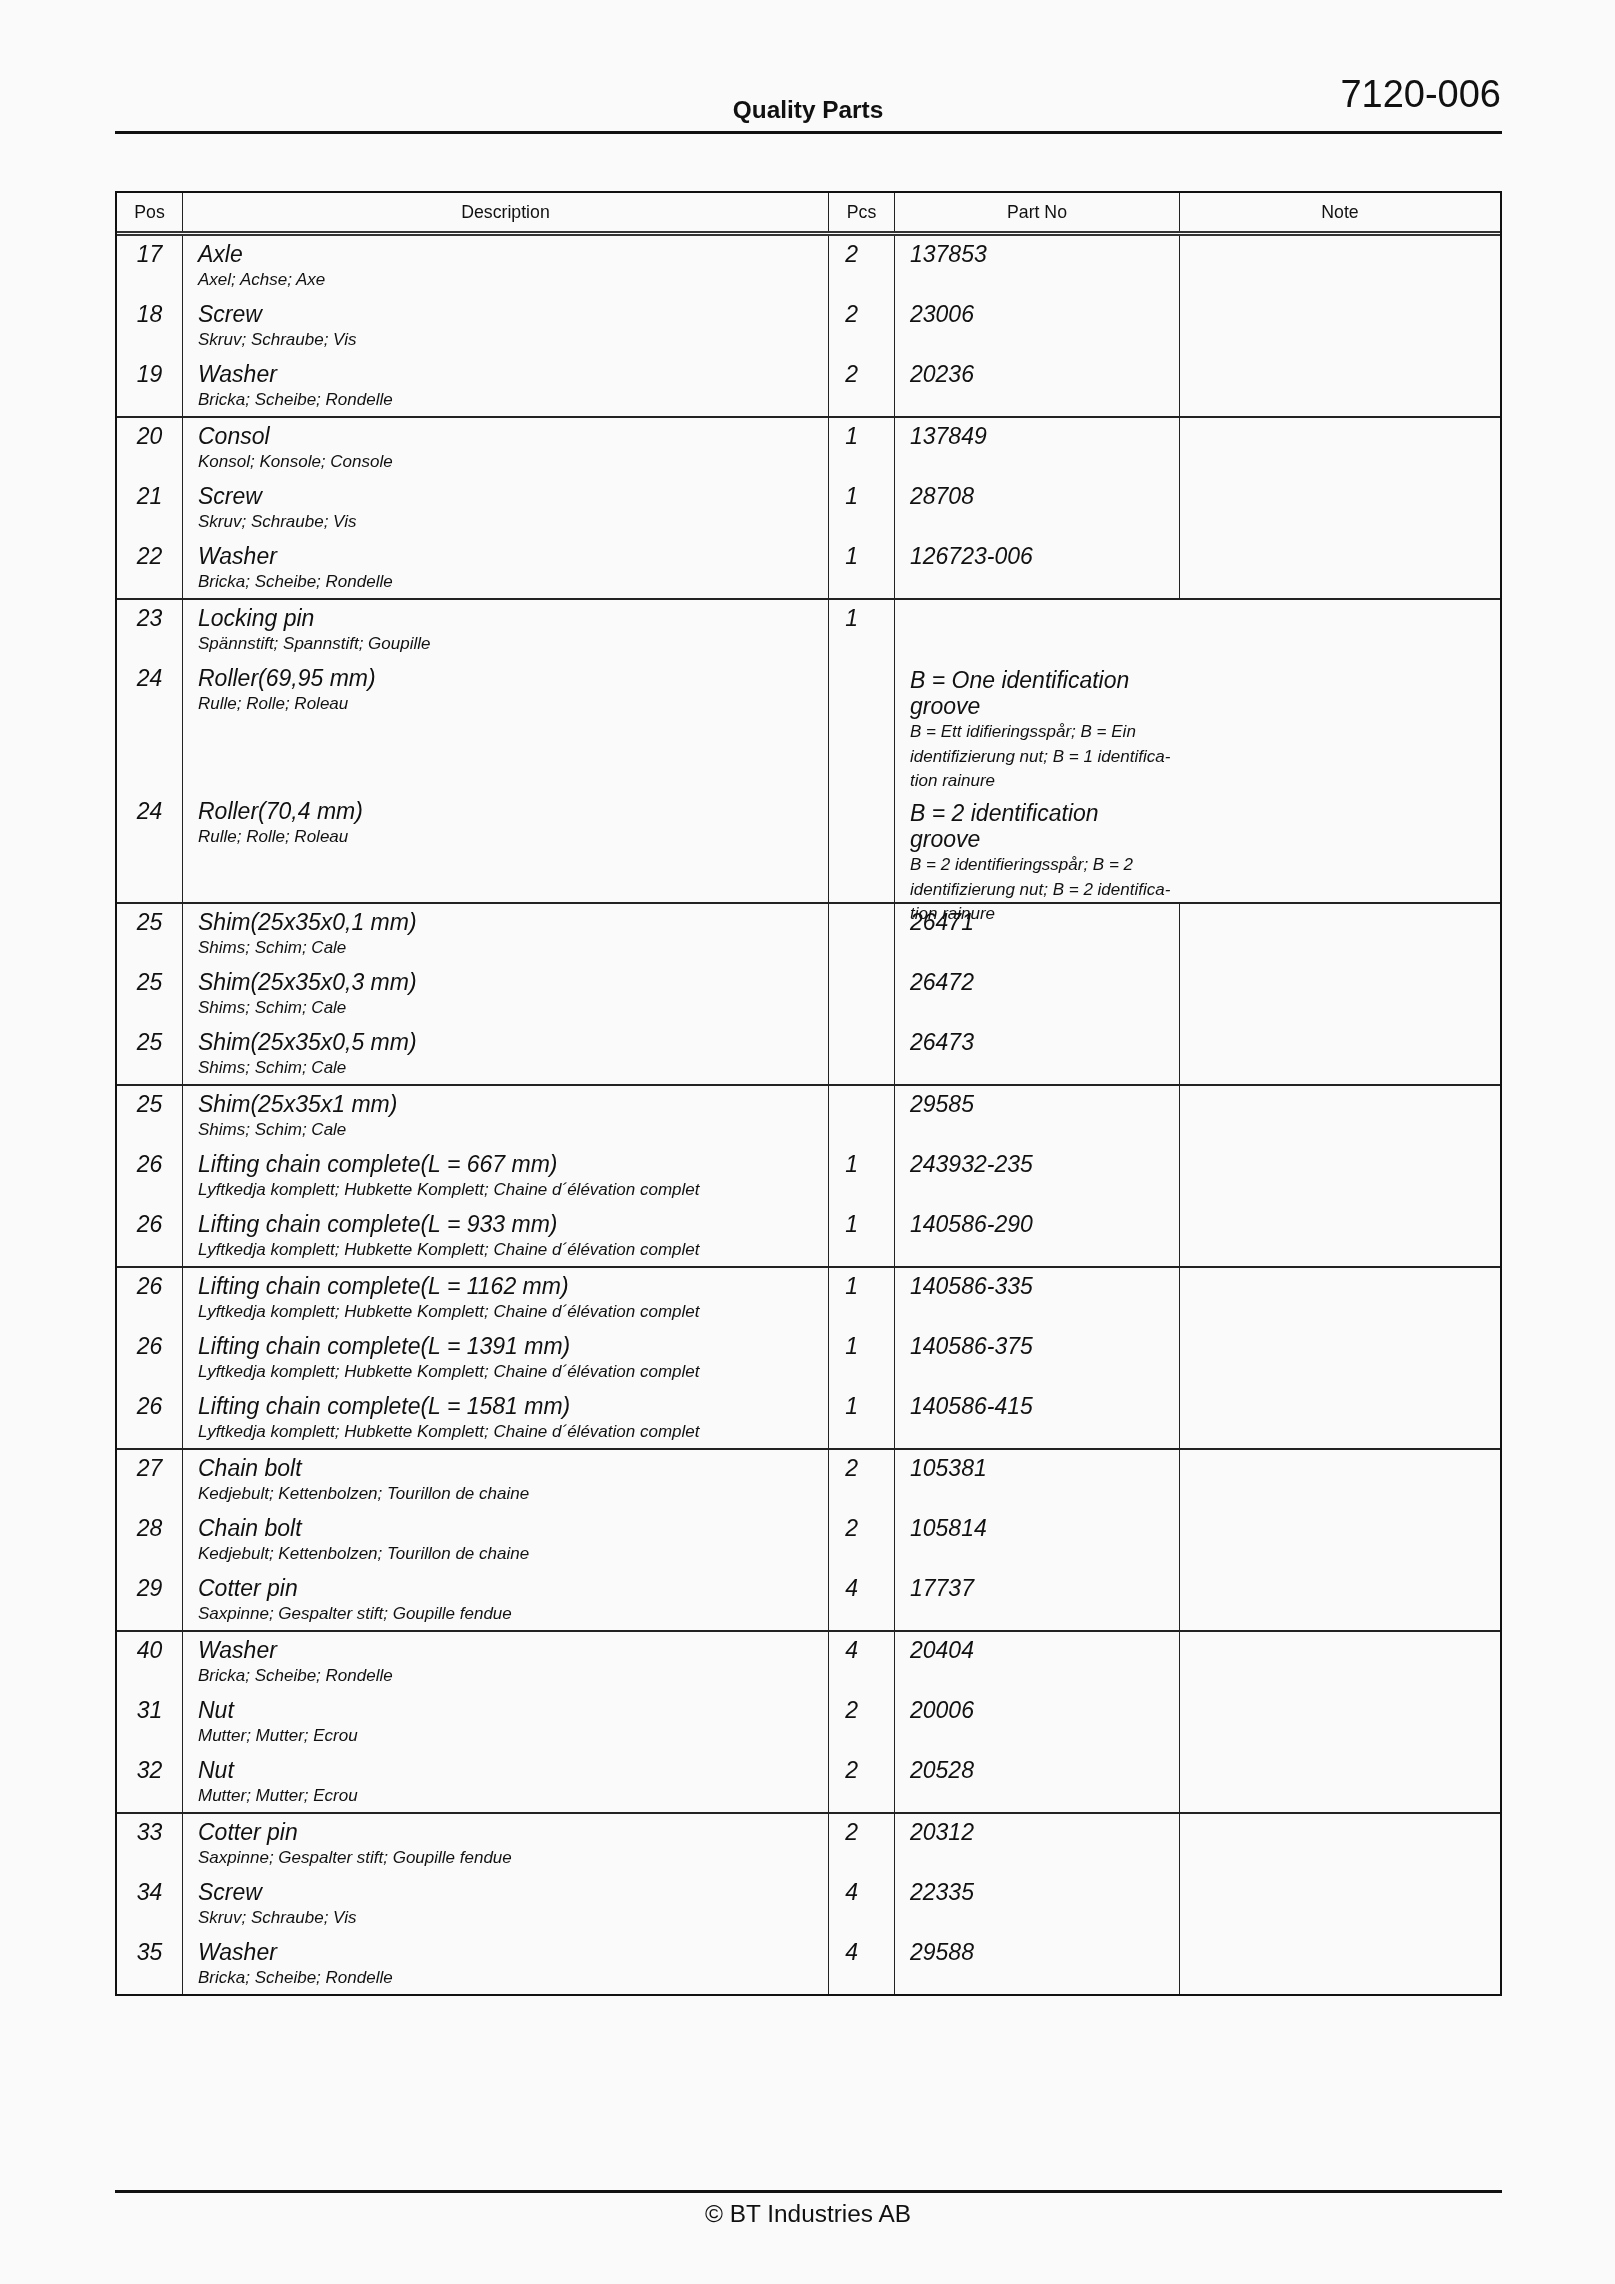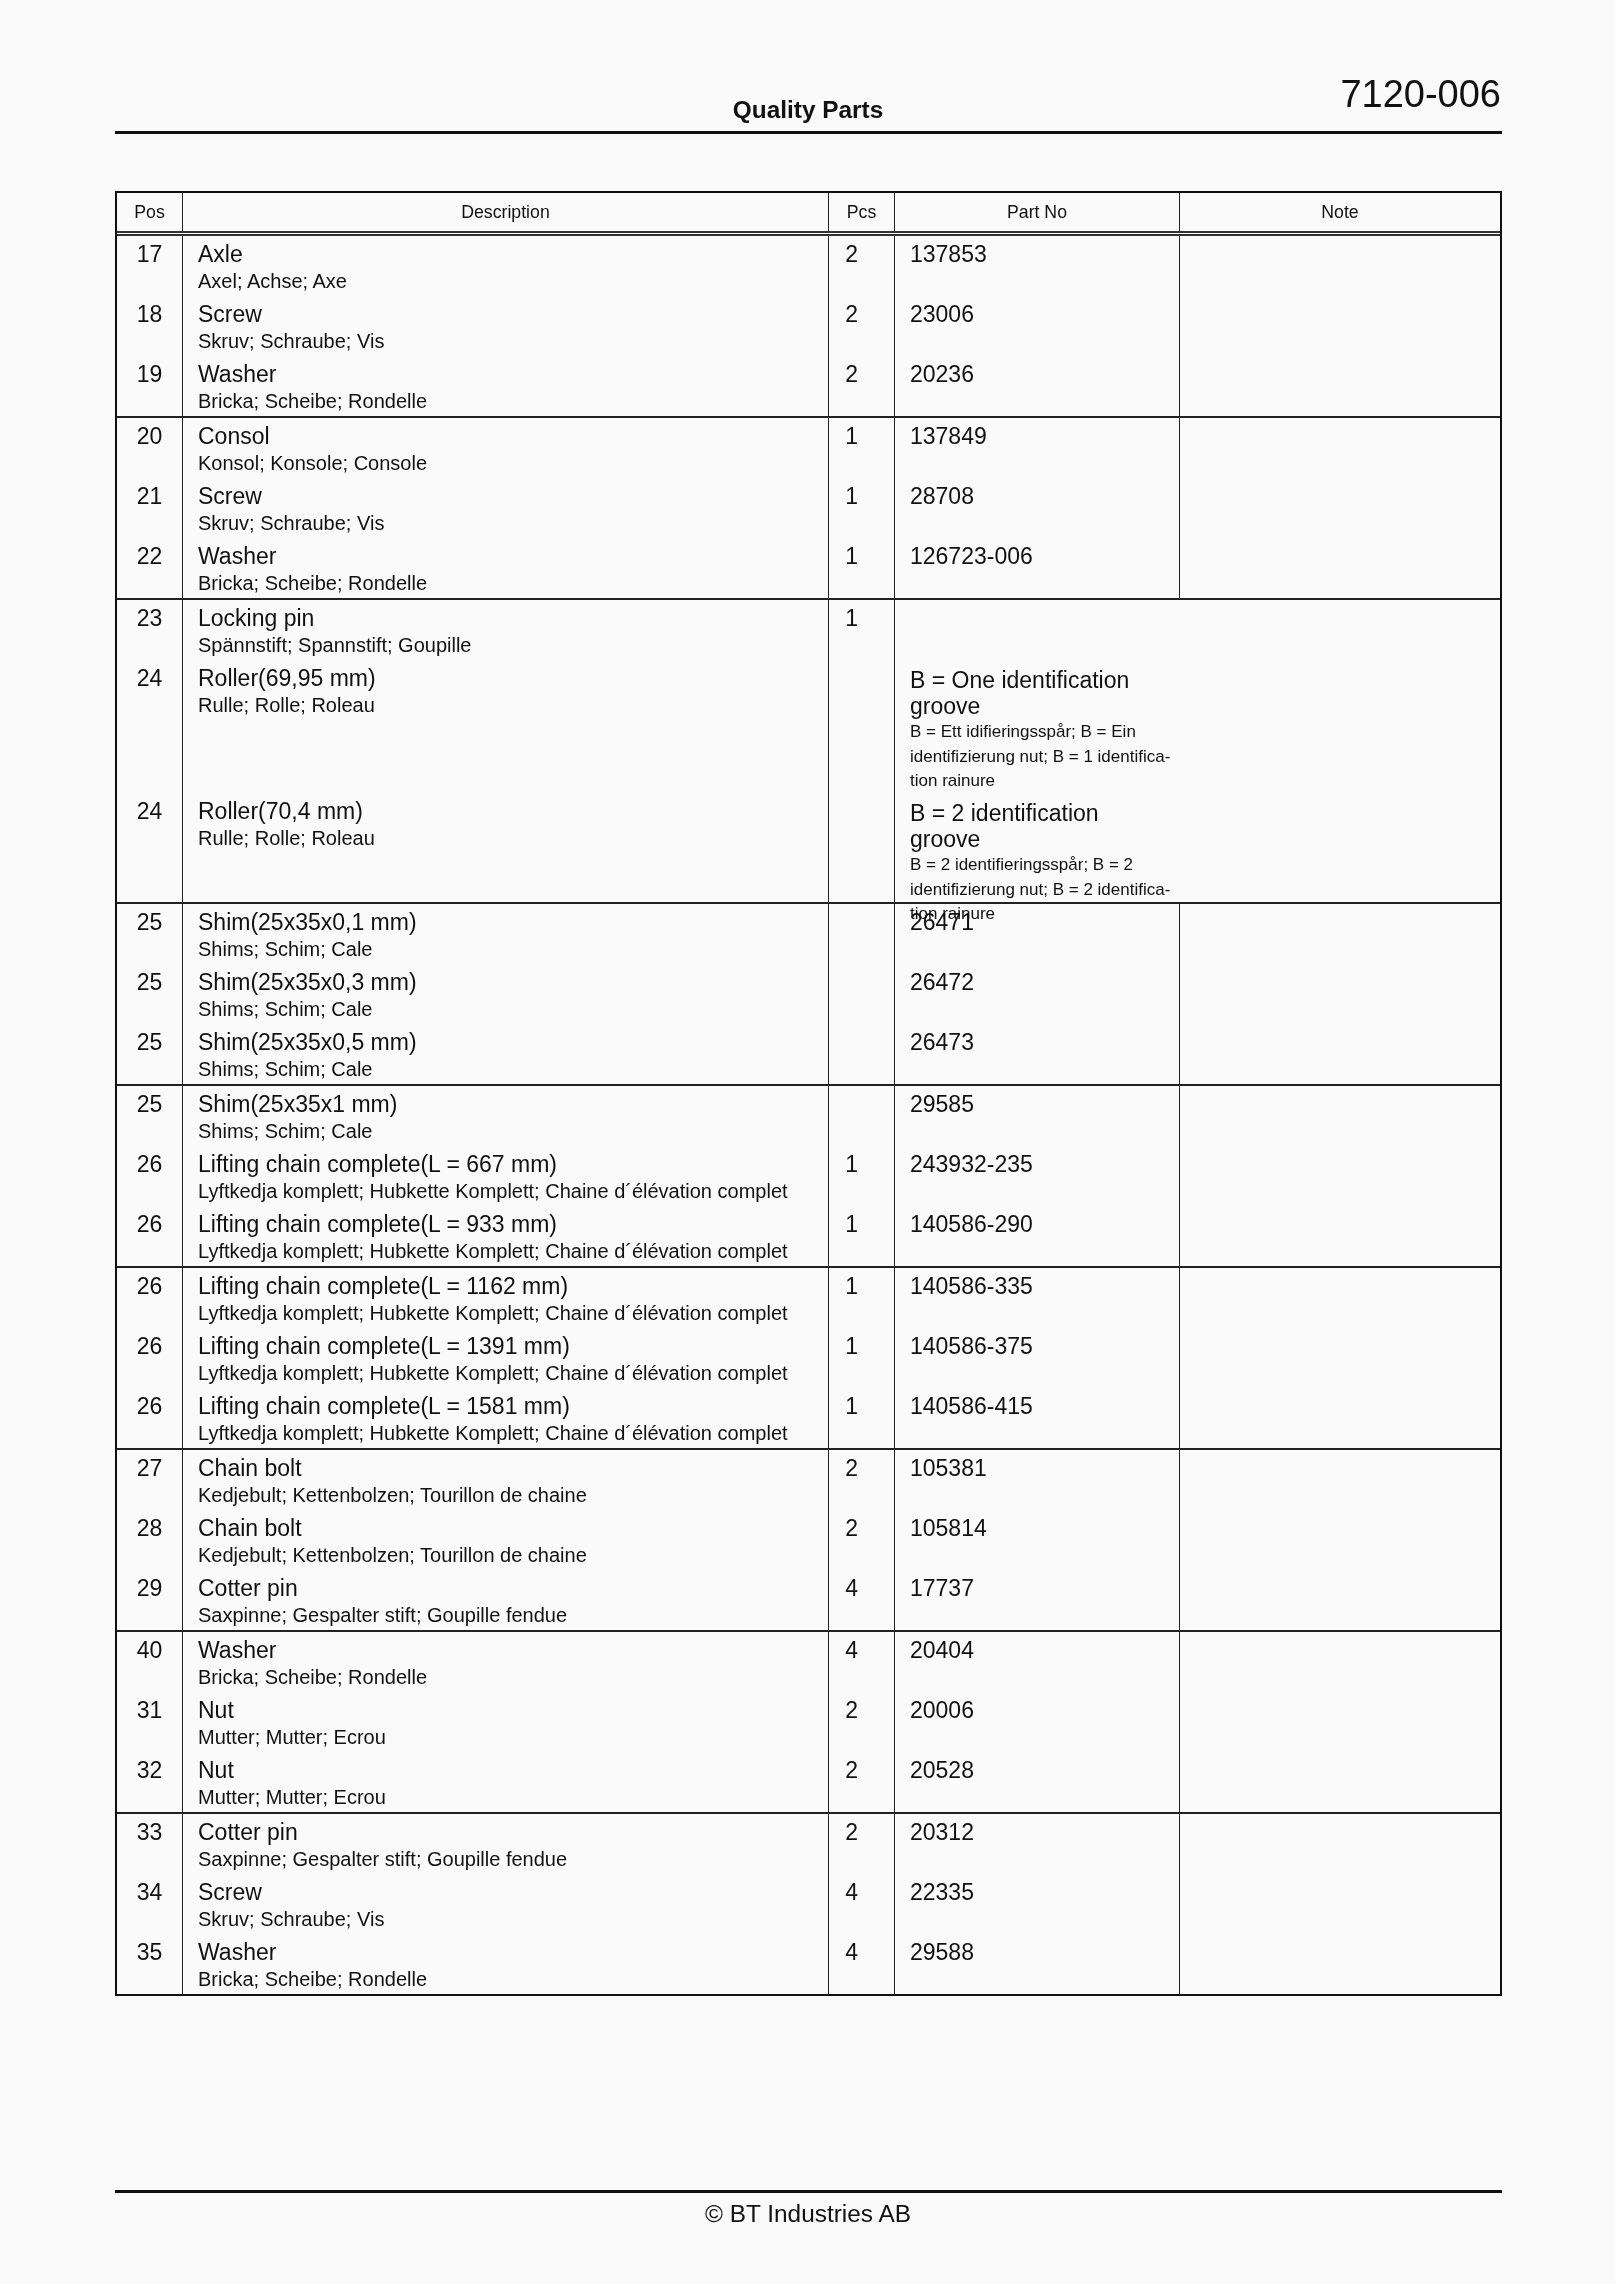--- a/index.html
+++ b/index.html
@@ -29,34 +29,34 @@
   .row {
     display: grid;
     grid-template-columns: 66px 646px 66px 285px 1fr;
   }
   .hdr { height: 38px; border-bottom: 5.4px double #333; box-sizing: content-box; }
   .hdr > div {
     display: flex; align-items: center; justify-content: center;
     font-size: 17.7px; border-right: 1.4px solid #222;
   }
   .hdr > div:last-child { border-right: none; }
-  .group { border-top: 2px solid #222; }
+  .group { border-top: 2px solid #222; font-style: italic; }
   .group:first-of-type { border-top: none; }
   .cell { border-right: 1.4px solid #222; box-sizing: border-box; }
   .cell:last-child { border-right: none; }
   .col-pos .item, .col-pcs .item, .col-part .item, .col-desc .item, .col-note .item {
     height: 60px; box-sizing: border-box; padding-top: 6.8px;
   }
   .col-pos .item { text-align: center; font-size: 23px; line-height: 1; }
   .col-pcs .item { padding-left: 16.3px; font-size: 23px; line-height: 1; }
   .col-part .item { padding-left: 15px; font-size: 23px; line-height: 1; }
   .col-desc .item { padding-left: 15px; }
   .col-note .item { padding-left: 15px; padding-right: 9.5px; }
   .main-text { font-size: 23px; line-height: 1; display: block; }
-  .sub-text { font-size: 20px; line-height: 1; display: block; margin-top: 4.8px; }
+  .sub-text { font-size: 17px; line-height: 1; display: block; margin-top: 4.8px; }
   .note-main { font-size: 23px; line-height: 26px; display: block; }
   .note-sub { font-size: 17px; line-height: 24.4px; display: block; margin-top: 1.4px; }
   .tall-1 { height: 133px !important; }
   .tall-2 { height: 109px !important; }
   .bottom-rule {
     position: absolute; left: 115px; width: 1387px; top: 2190px; height: 2.7px; background: #111;
   }
   .footer {
     position: absolute; left: 0; width: 100%; top: 2202px;
     text-align: center; font-size: 24.4px; line-height: 1;

